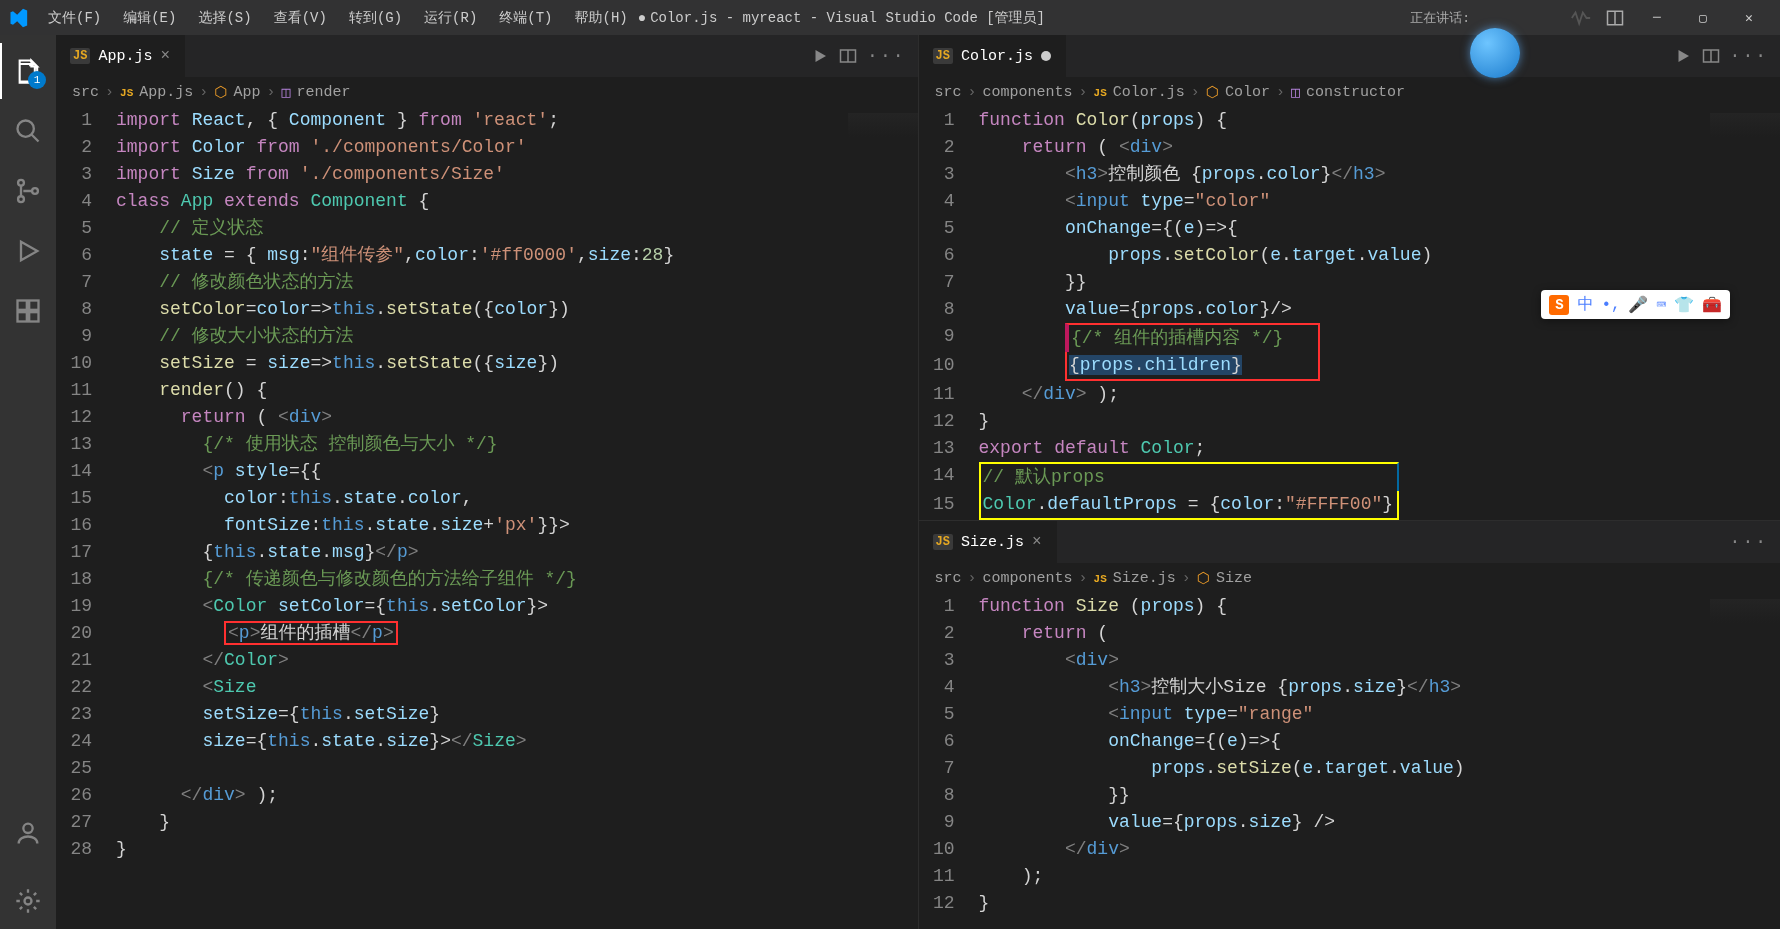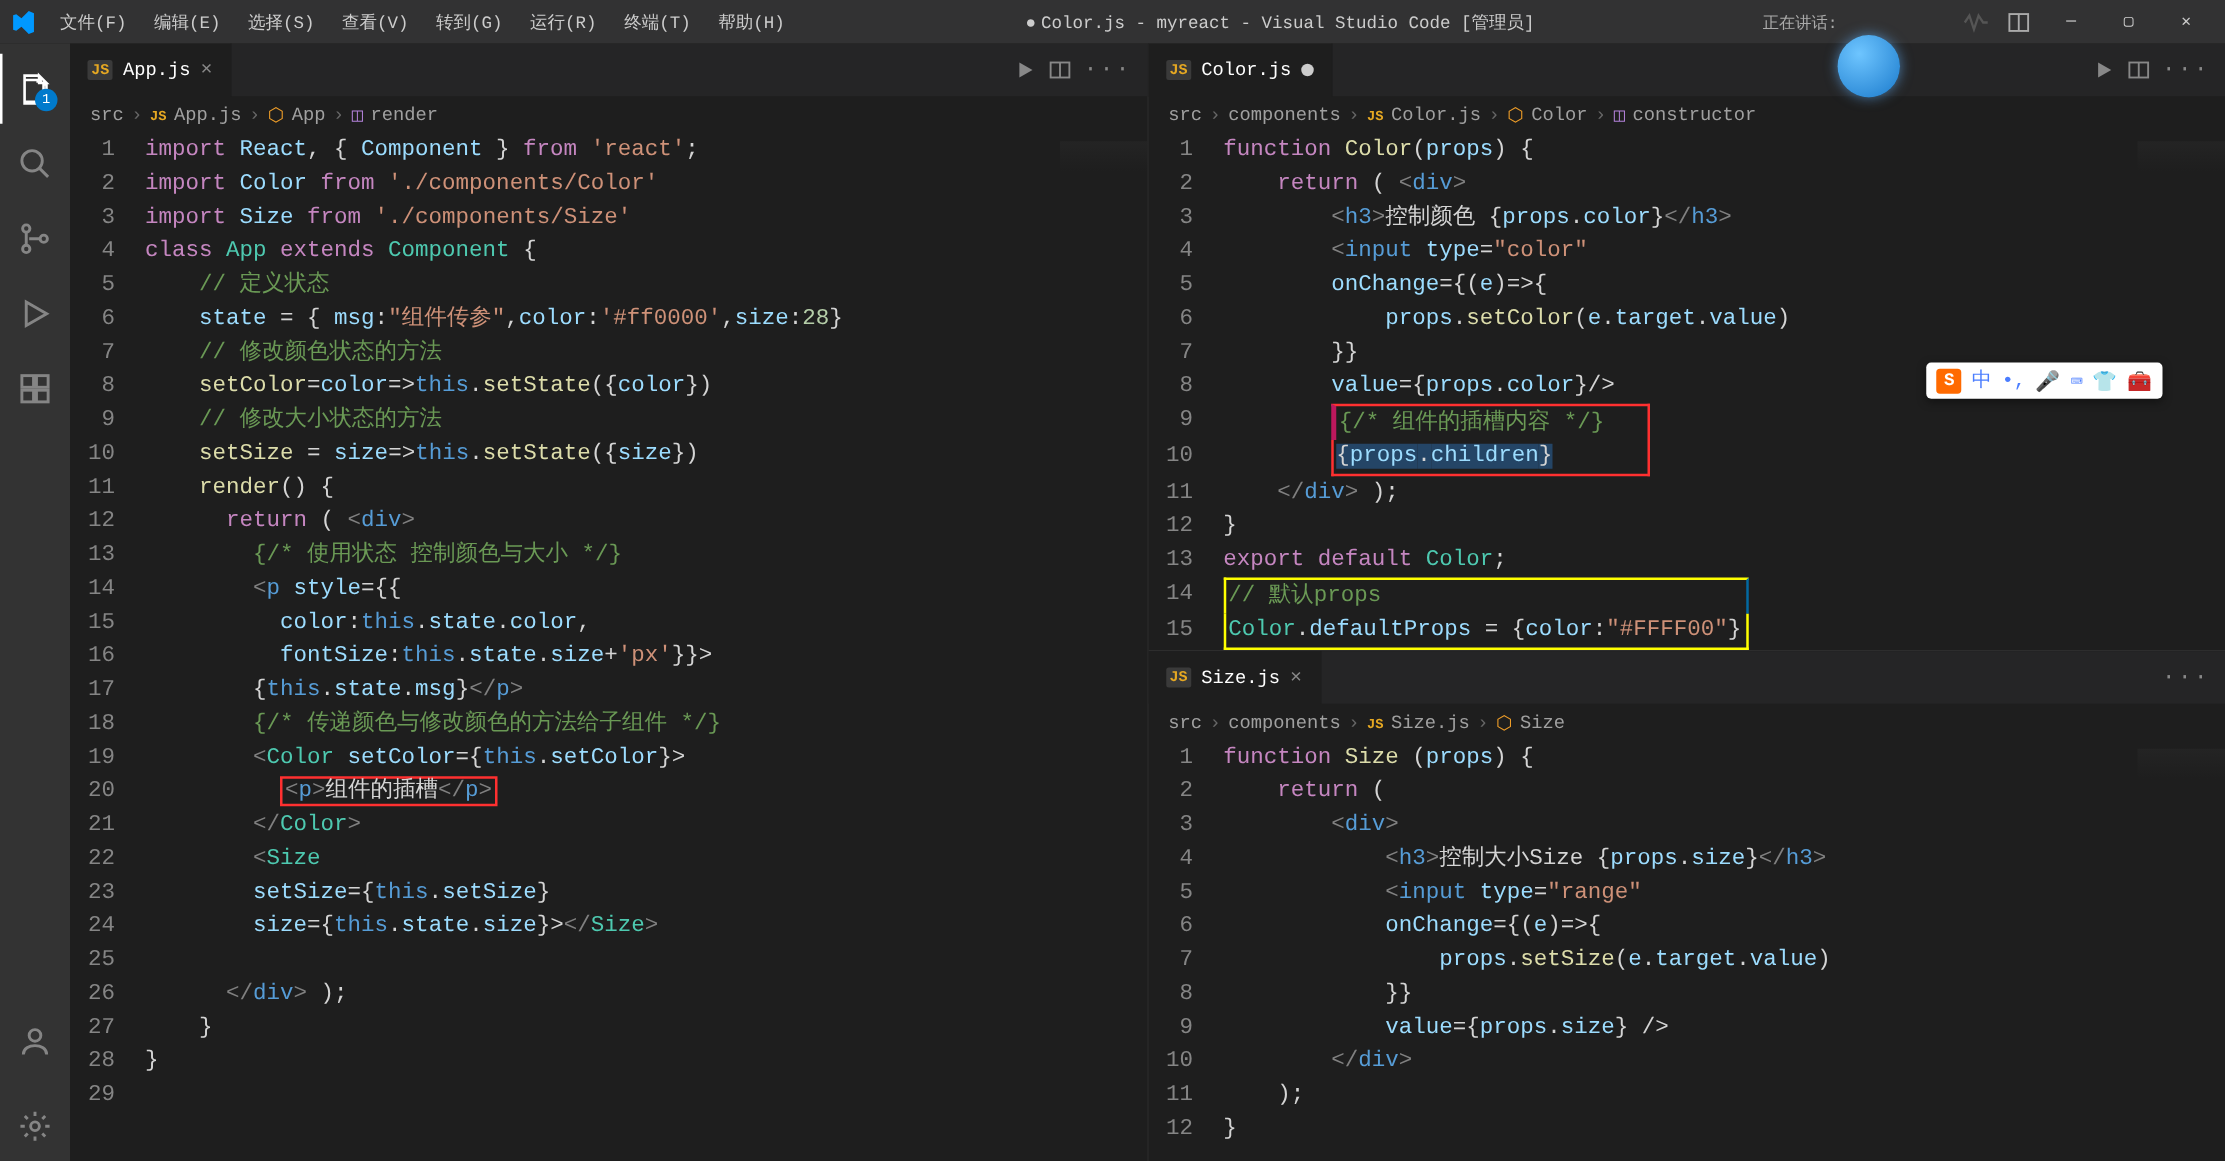--- a/index.html
+++ b/index.html
@@ -1,21 +1,21 @@
 <!DOCTYPE html>
 <html><head>
 <meta charset="utf-8">
 <style>
 * { margin: 0; padding: 0; box-sizing: border-box; font-family: Consolas, 'Courier New', monospace; }
 body { background: #1e1e1e; color: #cccccc; width: 1780px; height: 929px; overflow: hidden; font-size: 16px; }
 .titlebar { height: 35px; background: #323233; display: flex; align-items: center; padding: 0 8px; font-family: 'Segoe UI', sans-serif; font-size: 14px; }
 .vscode-logo { width: 20px; height: 20px; margin-right: 10px; }
 .menu-items { display: flex; gap: 2px; }
 .menu-item { padding: 4px 10px; color: #cccccc; cursor: pointer; }
-.title-center { flex: 1; text-align: center; color: #cccccc; }
+.title-center { flex: 1; text-align: left; color: #cccccc; }
 .title-dot { color: #cccccc; margin-right: 4px; }
 .title-right { display: flex; align-items: center; gap: 10px; color: #888; font-size: 13px; }
 .win-controls { display: flex; gap: 0; }
 .win-btn { width: 46px; height: 35px; display: flex; align-items: center; justify-content: center; color: #ccc; cursor: pointer; }
 .main-layout { display: flex; height: calc(100% - 35px); }
 .activity-bar { width: 56px; background: #333333; display: flex; flex-direction: column; align-items: center; padding-top: 8px; gap: 4px; }
 .activity-item { width: 56px; height: 56px; display: flex; align-items: center; justify-content: center; color: #858585; cursor: pointer; position: relative; }
 .activity-item.active { color: #ffffff; border-left: 2px solid #fff; }
 .activity-item svg { width: 28px; height: 28px; }
 .activity-badge { position: absolute; bottom: 10px; right: 10px; background: #007acc; color: #fff; border-radius: 50%; width: 18px; height: 18px; font-size: 11px; display: flex; align-items: center; justify-content: center; }
@@ -214,21 +214,20 @@
             <div class="code-line"><div class="gutter">19</div><div class="line-content">        <span class="tag">&lt;</span><span class="tagname">Color</span> <span class="attr">setColor</span><span class="op">=</span><span class="punc">{</span><span class="this">this</span><span class="punc">.</span><span class="var">setColor</span><span class="punc">}&gt;</span></div></div>
             <div class="code-line"><div class="gutter">20</div><div class="line-content">          <span class="box-red"><span class="tag">&lt;</span><span class="htmltag">p</span><span class="tag">&gt;</span><span class="punc">组件的插槽</span><span class="tag">&lt;/</span><span class="htmltag">p</span><span class="tag">&gt;</span></span></div></div>
             <div class="code-line"><div class="gutter">21</div><div class="line-content">        <span class="tag">&lt;/</span><span class="tagname">Color</span><span class="tag">&gt;</span></div></div>
             <div class="code-line"><div class="gutter">22</div><div class="line-content">        <span class="tag">&lt;</span><span class="tagname">Size</span></div></div>
             <div class="code-line"><div class="gutter">23</div><div class="line-content">        <span class="attr">setSize</span><span class="op">=</span><span class="punc">{</span><span class="this">this</span><span class="punc">.</span><span class="var">setSize</span><span class="punc">}</span></div></div>
             <div class="code-line"><div class="gutter">24</div><div class="line-content">        <span class="attr">size</span><span class="op">=</span><span class="punc">{</span><span class="this">this</span><span class="punc">.</span><span class="var">state</span><span class="punc">.</span><span class="var">size</span><span class="punc">}&gt;</span><span class="tag">&lt;/</span><span class="tagname">Size</span><span class="tag">&gt;</span></div></div>
             <div class="code-line"><div class="gutter">25</div><div class="line-content"></div></div>
             <div class="code-line"><div class="gutter">26</div><div class="line-content">      <span class="tag">&lt;/</span><span class="htmltag">div</span><span class="tag">&gt;</span> <span class="punc">);</span></div></div>
             <div class="code-line"><div class="gutter">27</div><div class="line-content">    <span class="punc">}</span></div></div>
             <div class="code-line"><div class="gutter">28</div><div class="line-content"><span class="punc">}</span></div></div>
-            <div class="code-line"><div class="gutter">29</div><div class="line-content"></div></div>
           </div>
         <div class="minimap">
             <div class="minimap-content"></div>
           </div>
       </div>
     </div>
 
     <div class="editor-pane right-pane">
       <div class="right-top">
         <div class="tab-bar">

